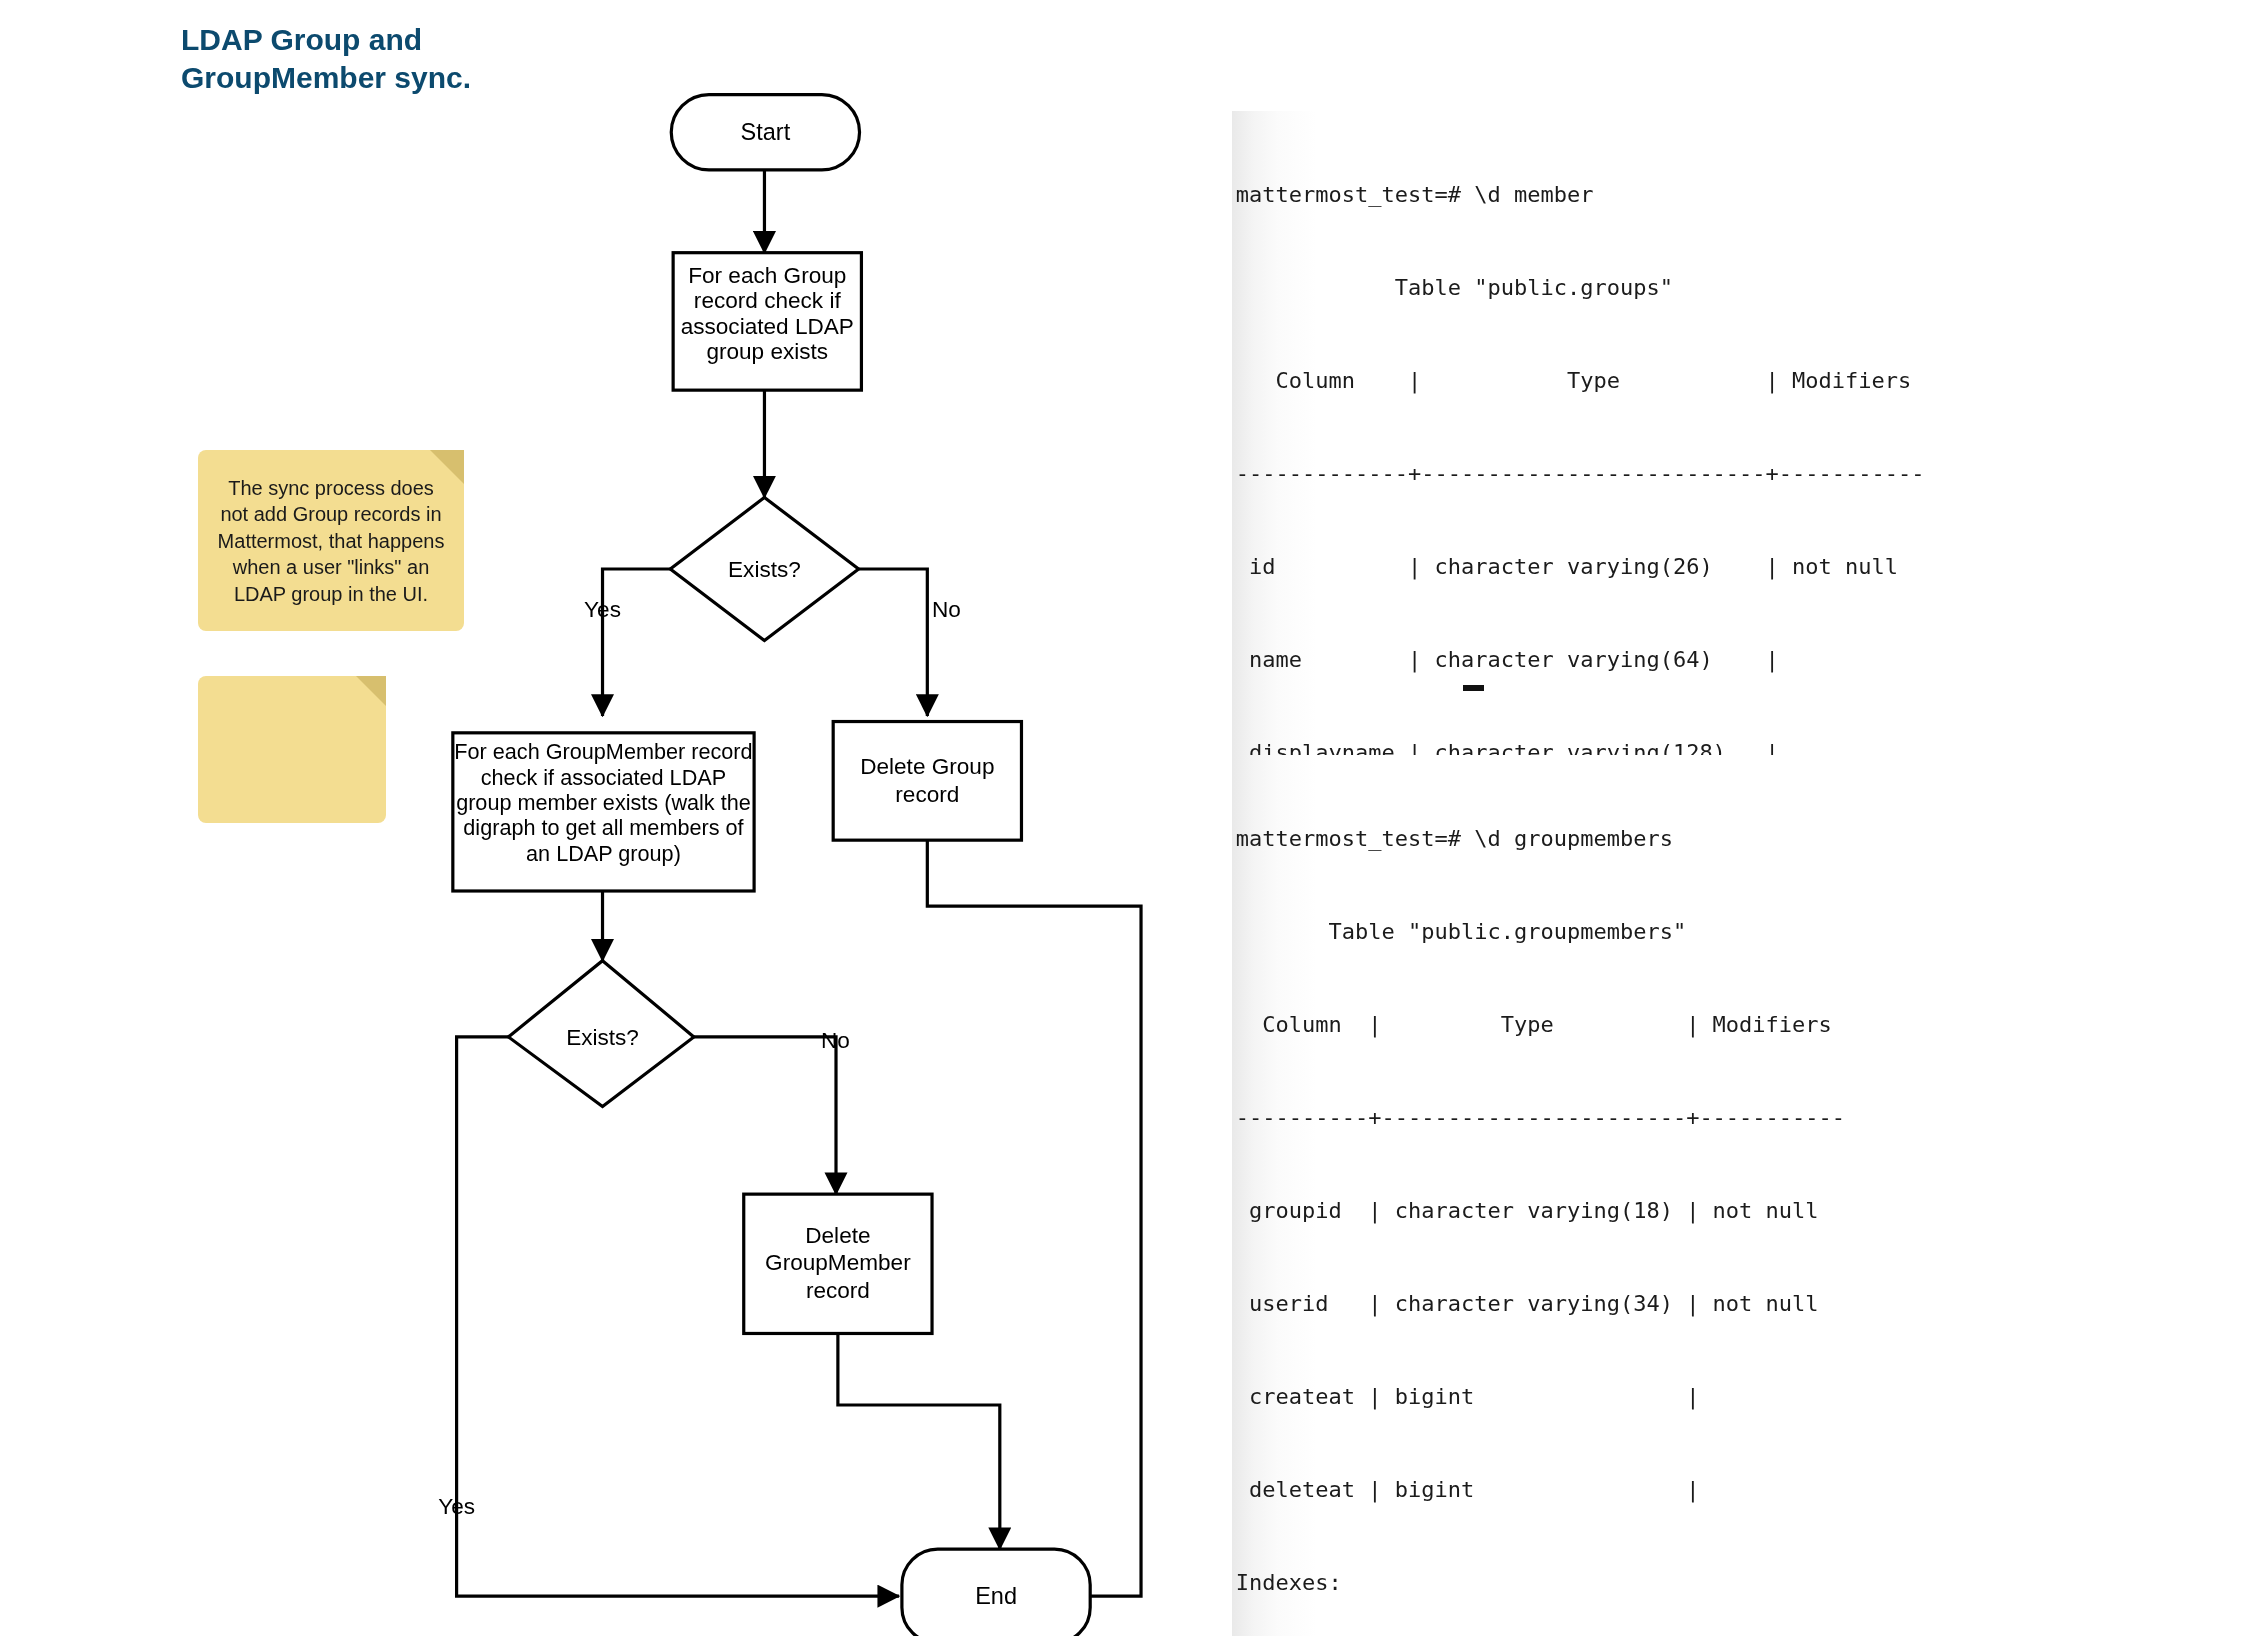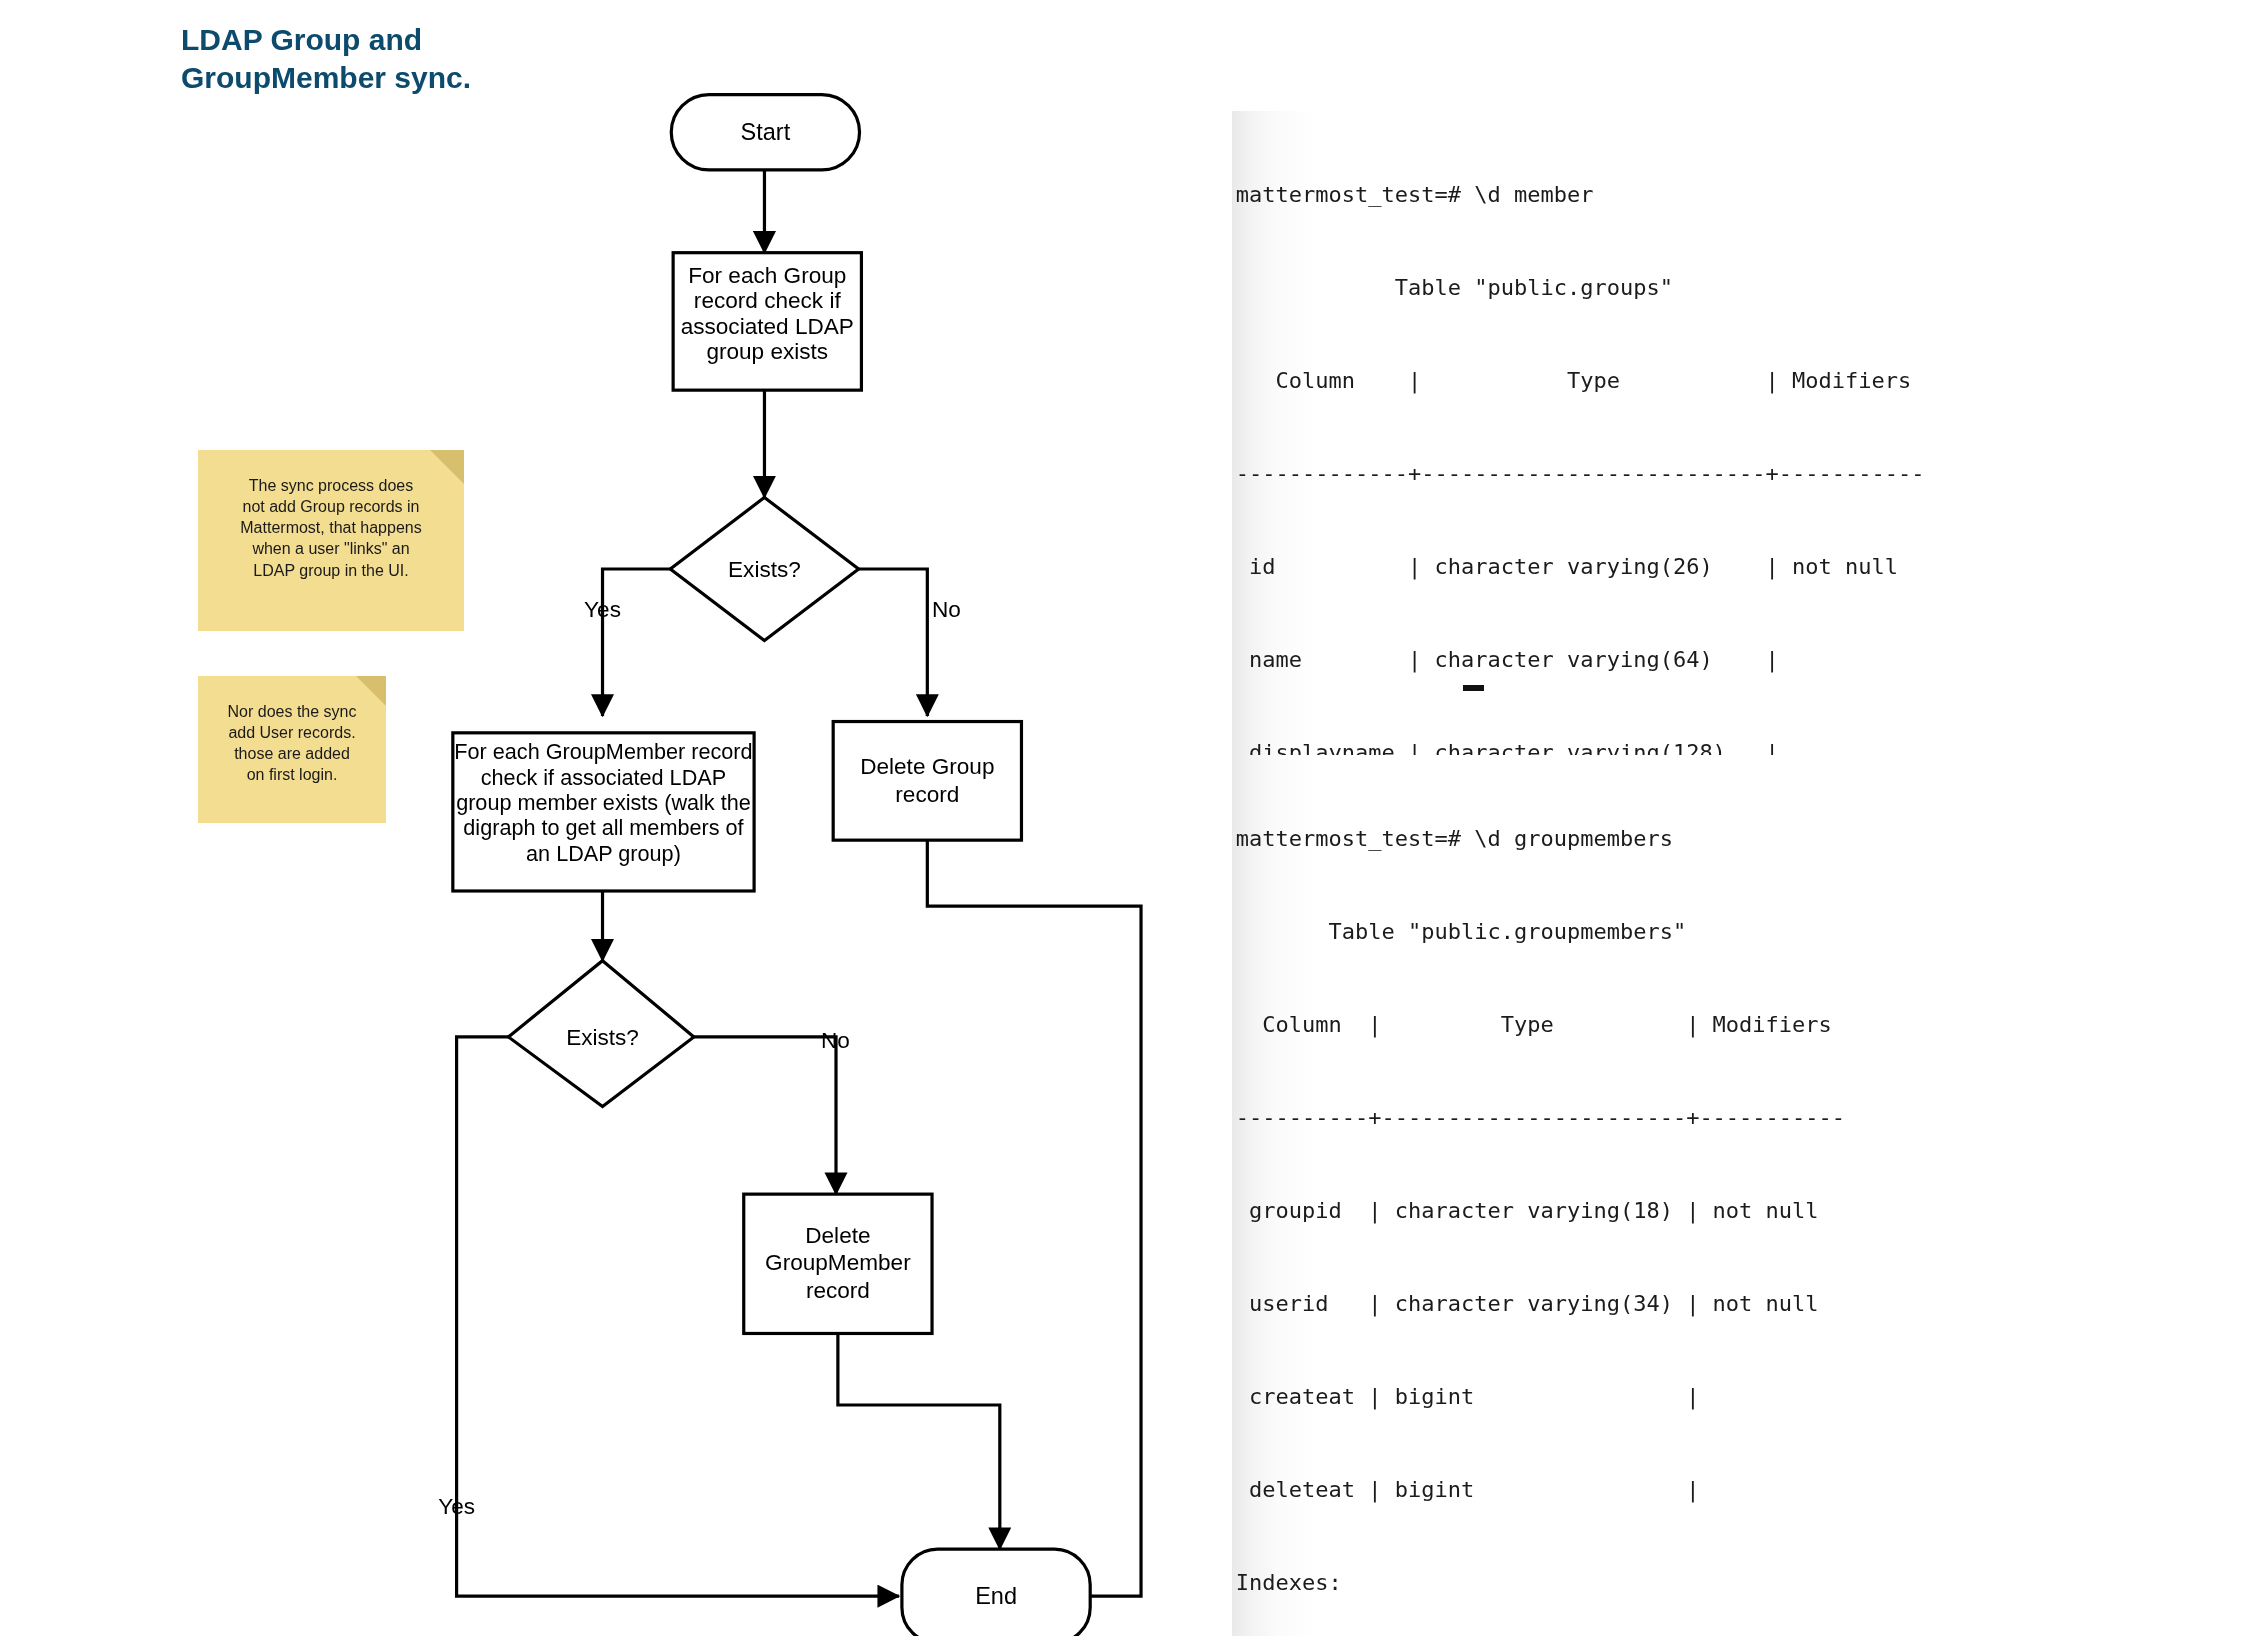--- a/index.html
+++ b/index.html
@@ -12,22 +12,22 @@
   .title{position:absolute;left:181px;top:21px;width:395px;
          font-size:30px;font-weight:bold;line-height:1.26;color:#0c4a6e;}
 
   
   svg.flow{position:absolute;left:0;top:0;width:2267px;height:1637px;
            overflow:visible;pointer-events:none;}
   svg.flow text{font-family:"Liberation Sans",sans-serif;fill:#000;}
 
   
   .note{position:absolute;background:#f3dd91;color:#1a1a1a;
-        font-size:16px;line-height:1.33;text-align:center;
-        box-sizing:border-box;}
+        font-size:20px;line-height:1.33;text-align:center;
+        box-sizing:border-box;border-radius:8px;}
   .note .txt{position:relative;z-index:2;}
   .note .fold{position:absolute;top:0;right:0;z-index:3;}
 
   
   .term{position:absolute;
         font-family:"DejaVu Sans Mono",monospace;
         font-size:22px;line-height:31px;
         color:#1b1b1b;white-space:pre;
         background:linear-gradient(to right,#e9e9e9 0px,#f4f4f4 21px,#fbfbfb 45px,#ffffff 85px);
         padding:5.6px 0 9.4px 3.8px;box-sizing:border-box;}
@@ -57,26 +57,20 @@
       <div>when a user "links" an</div>
       <div>LDAP group in the UI.</div>
     </div>
   </div>
 
   <div class="note" style="left:198px;top:676px;width:188px;height:147px;padding:24.5px 9.4px 0 9.4px;">
     <div class="fold">
       <svg width="30" height="30" viewBox="0 0 32 32" aria-hidden="true">
         <polygon points="0,0 32,0 32,32" fill="#d7bf6e"></polygon>
       </svg>
-    </div>
-    <div class="txt">
-      <div>Nor does the sync</div>
-      <div>add User records.</div>
-      <div>those are added</div>
-      <div>on first login.</div>
     </div>
   </div>
 
   <svg class="flow" viewBox="0 0 2408 1738">
     <defs>
       <marker id="arrow" viewBox="0 0 10 10" refX="9.4" refY="5" markerWidth="7.2" markerHeight="7.2" orient="auto-start-reverse">
         <path d="M 0 0 L 10 5 L 0 10 z" fill="#000"></path>
       </marker>
     </defs>
 

